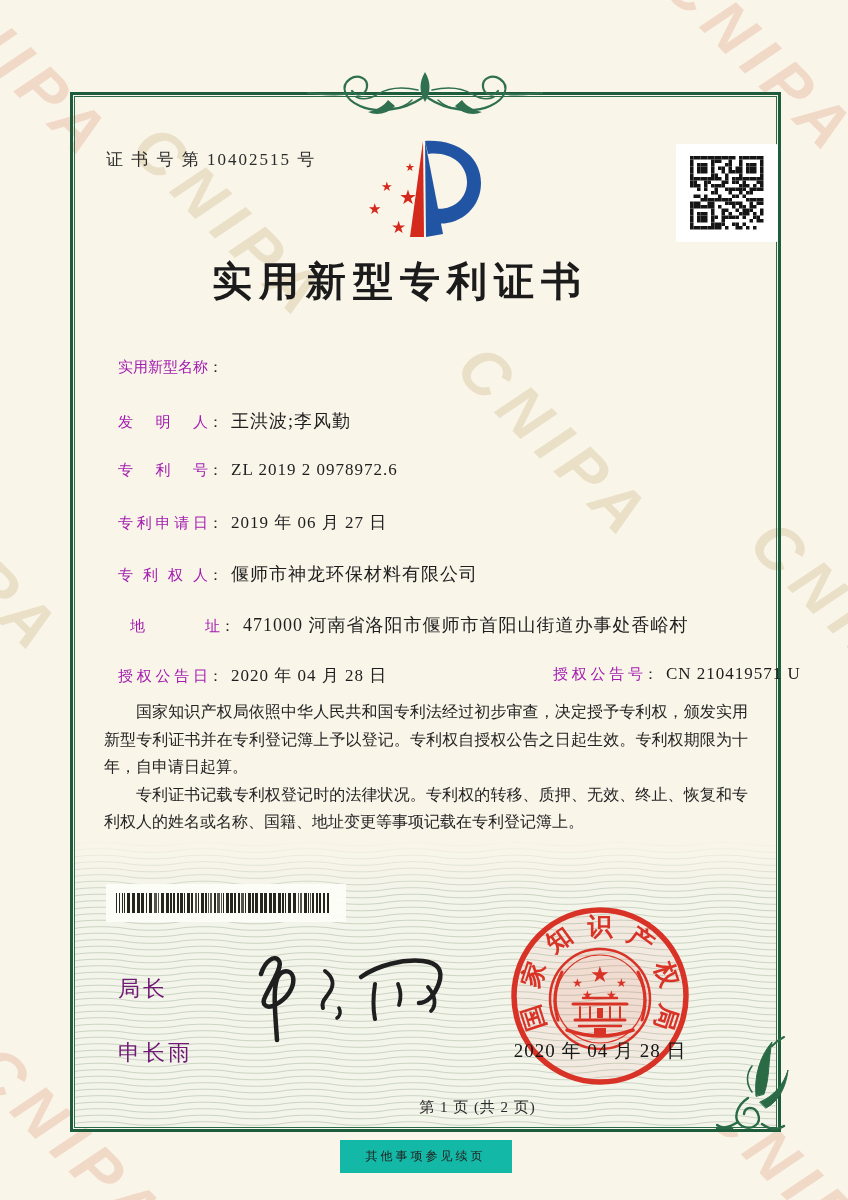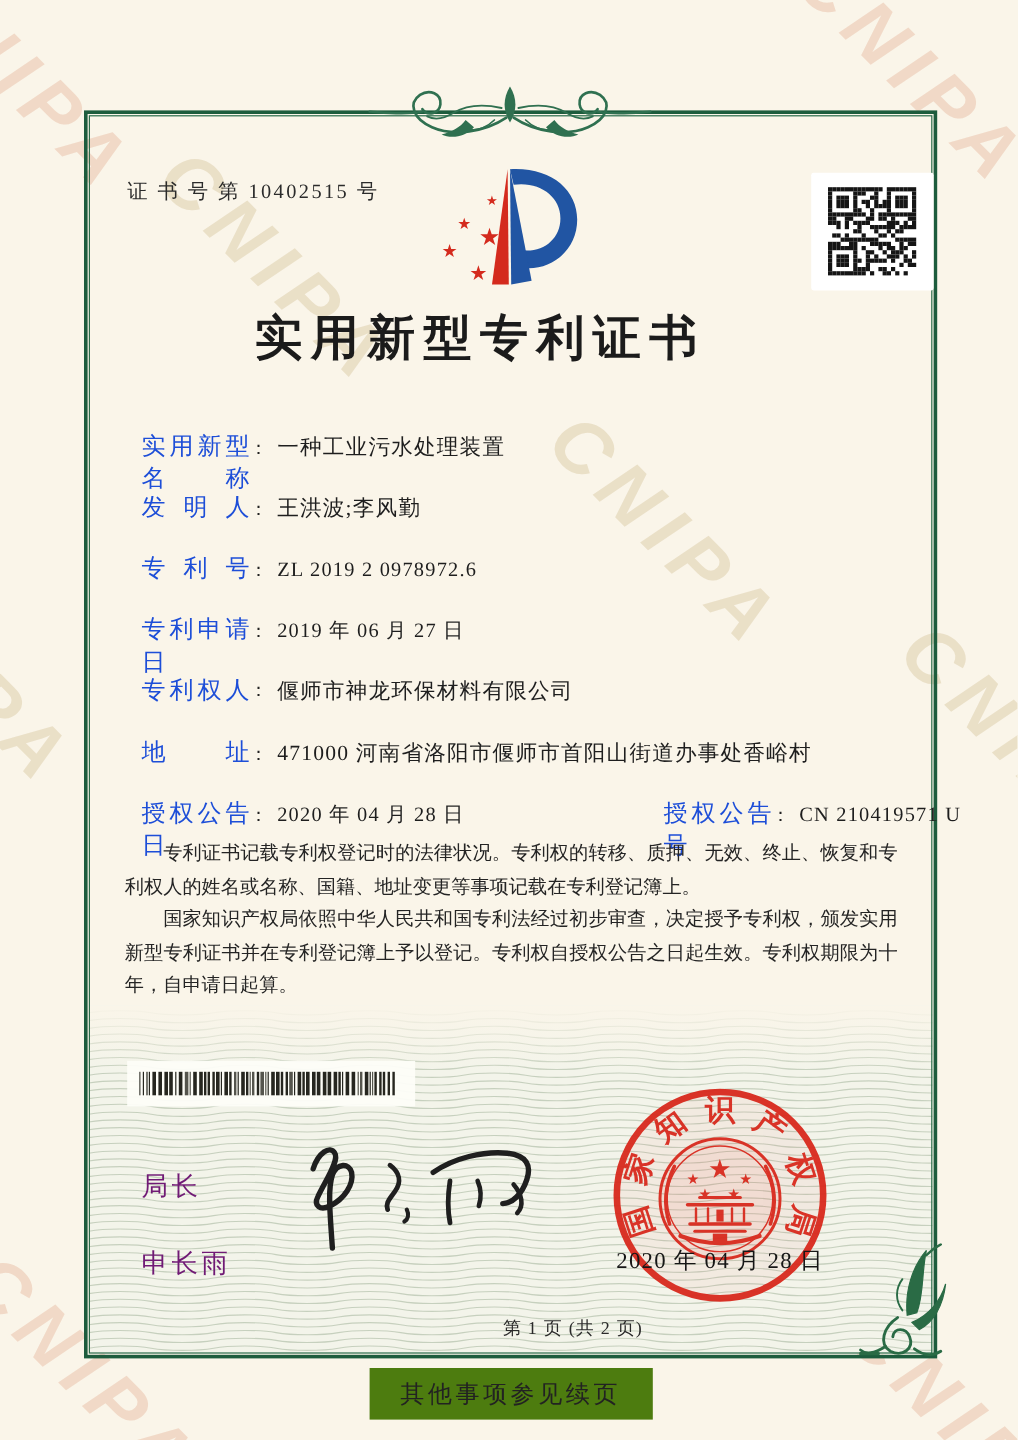--- a/index.html
+++ b/index.html
@@ -25,21 +25,21 @@
   
   #cert-no{position:absolute;left:106px;top:148px;font-size:17px;letter-spacing:2px;
       color:#2b2b2b;z-index:4;}
   #logo{position:absolute;left:358px;top:138px;z-index:4;}
   #qr-box{position:absolute;left:676px;top:144px;width:102px;height:98px;background:#ffffff;
       border-radius:2px;z-index:4;}
   #title{position:absolute;left:74px;top:254px;width:652px;text-align:center;
       font-size:40px;font-weight:700;letter-spacing:7px;color:#1b1b1b;z-index:4;}
   
   .frow{position:absolute;left:118px;display:flex;align-items:baseline;z-index:4;}
-  .flabel{display:inline-block;width:90px;font-size:20px;color:#1d4ed8;
+  .flabel{display:inline-block;width:90px;font-size:15px;color:#a21caf;
       text-align:justify;text-align-last:justify;}
   .fcolon{font-size:15px;color:#222;}
   .fvalue{margin-left:8px;font-size:18px;letter-spacing:1px;color:#1e1e1e;white-space:nowrap;}
   .fvalue-num{font-size:17px;}
   #grant-no{position:absolute;left:435px;top:0;display:flex;align-items:baseline;}
   
   #body-text{position:absolute;left:104px;top:698px;width:644px;font-size:16px;
       line-height:27.5px;text-align:justify;color:#242424;z-index:4;}
   #body-text p{margin:0;text-indent:2em;}
   
@@ -50,21 +50,21 @@
       font-size:22px;letter-spacing:3px;color:#701a75;z-index:4;}
   #signature{position:absolute;left:243px;top:936px;z-index:4;}
   
   #seal{position:absolute;left:505px;top:900px;z-index:5;opacity:.95;}
   #seal-date{position:absolute;left:512px;top:1038px;width:176px;text-align:center;
       font-size:19px;letter-spacing:1px;color:#161616;z-index:6;}
   
   #page-info{position:absolute;left:74px;top:1098px;width:807px;text-align:center;
       font-size:15px;letter-spacing:1px;color:#2a2a2a;z-index:4;}
   #note-box{position:absolute;left:74px;top:1140px;width:703px;text-align:center;z-index:4;}
-  #note-box span{display:inline-block;background:#4d7c0f;padding:8px 26px;font-size:20px;
+  #note-box span{display:inline-block;background:#14b8a6;padding:8px 26px;font-size:12px;
       letter-spacing:3px;color:#222;}
 </style>
 </head>
 <body>
 
 <div id="page">
 
   <div class="wm wm-pink" style="left:-45px;top:-50px;">CNIPA</div>
   <div class="wm wm-tan" style="left:170px;top:110px;">CNIPA</div>
   <div class="wm wm-tan" style="left:495px;top:330px;">CNIPA</div>
@@ -419,61 +419,60 @@
         <rect x="70" y="82" width="3.5" height="3.5" fill="#151515"></rect>
         <rect x="77" y="82" width="3.5" height="3.5" fill="#151515"></rect>
       </svg>
   </div>
 
   <div id="title">实用新型专利证书</div>
 
   <div class="frow" style="top:358px;">
     <span class="flabel">实用新型名称</span>
       <span class="fcolon">：</span>
-    <span class="fvalue">一种工业污水处理装置</span>
   </div>
   <div class="frow" style="top:409px;">
     <span class="flabel">发明人</span>
       <span class="fcolon">：</span>
     <span class="fvalue">王洪波;李风勤</span>
   </div>
   <div class="frow" style="top:460px;">
     <span class="flabel">专利号</span>
       <span class="fcolon">：</span>
     <span class="fvalue fvalue-num">ZL 2019 2 0978972.6</span>
   </div>
   <div class="frow" style="top:511px;">
     <span class="flabel">专利申请日</span>
       <span class="fcolon">：</span>
     <span class="fvalue fvalue-num">2019 年 06 月 27 日</span>
   </div>
-  <div class="frow" style="top:562px;align-items:center;">
+  <div class="frow" style="top:562px;">
     <span class="flabel">专利权人</span>
       <span class="fcolon">：</span>
     <span class="fvalue">偃师市神龙环保材料有限公司</span>
   </div>
-  <div class="frow" style="top:613px;">
+  <div class="frow" style="top:613px;margin-left:12px;">
     <span class="flabel">地址</span>
       <span class="fcolon">：</span>
     <span class="fvalue">471000 河南省洛阳市偃师市首阳山街道办事处香峪村</span>
   </div>
   <div class="frow" style="top:664px;width:660px;">
     <span class="flabel">授权公告日</span>
       <span class="fcolon">：</span>
     <span class="fvalue fvalue-num">2020 年 04 月 28 日</span>
     <span id="grant-no">
       <span class="flabel">授权公告号</span>
         <span class="fcolon">：</span>
       <span class="fvalue fvalue-num">CN 210419571 U</span>
     </span>
   </div>
 
   <div id="body-text">
+    <p>国家知识产权局依照中华人民共和国专利法经过初步审查，决定授予专利权，颁发实用新型专利证书并在专利登记簿上予以登记。专利权自授权公告之日起生效。专利权期限为十年，自申请日起算。</p>
     <p>专利证书记载专利权登记时的法律状况。专利权的转移、质押、无效、终止、恢复和专利权人的姓名或名称、国籍、地址变更等事项记载在专利登记簿上。</p>
-    <p>国家知识产权局依照中华人民共和国专利法经过初步审查，决定授予专利权，颁发实用新型专利证书并在专利登记簿上予以登记。专利权自授权公告之日起生效。专利权期限为十年，自申请日起算。</p>
   </div>
 
   <div id="barcode-box">
     <svg id="barcode-bars" width="220" height="20">
         <rect x="0" y="0" width="1" height="20" fill="#26261f"></rect>
         <rect x="3" y="0" width="1" height="20" fill="#26261f"></rect>
         <rect x="6" y="0" width="1" height="20" fill="#26261f"></rect>
         <rect x="8" y="0" width="1" height="20" fill="#26261f"></rect>
         <rect x="11" y="0" width="3" height="20" fill="#26261f"></rect>
         <rect x="16" y="0" width="3" height="20" fill="#26261f"></rect>

